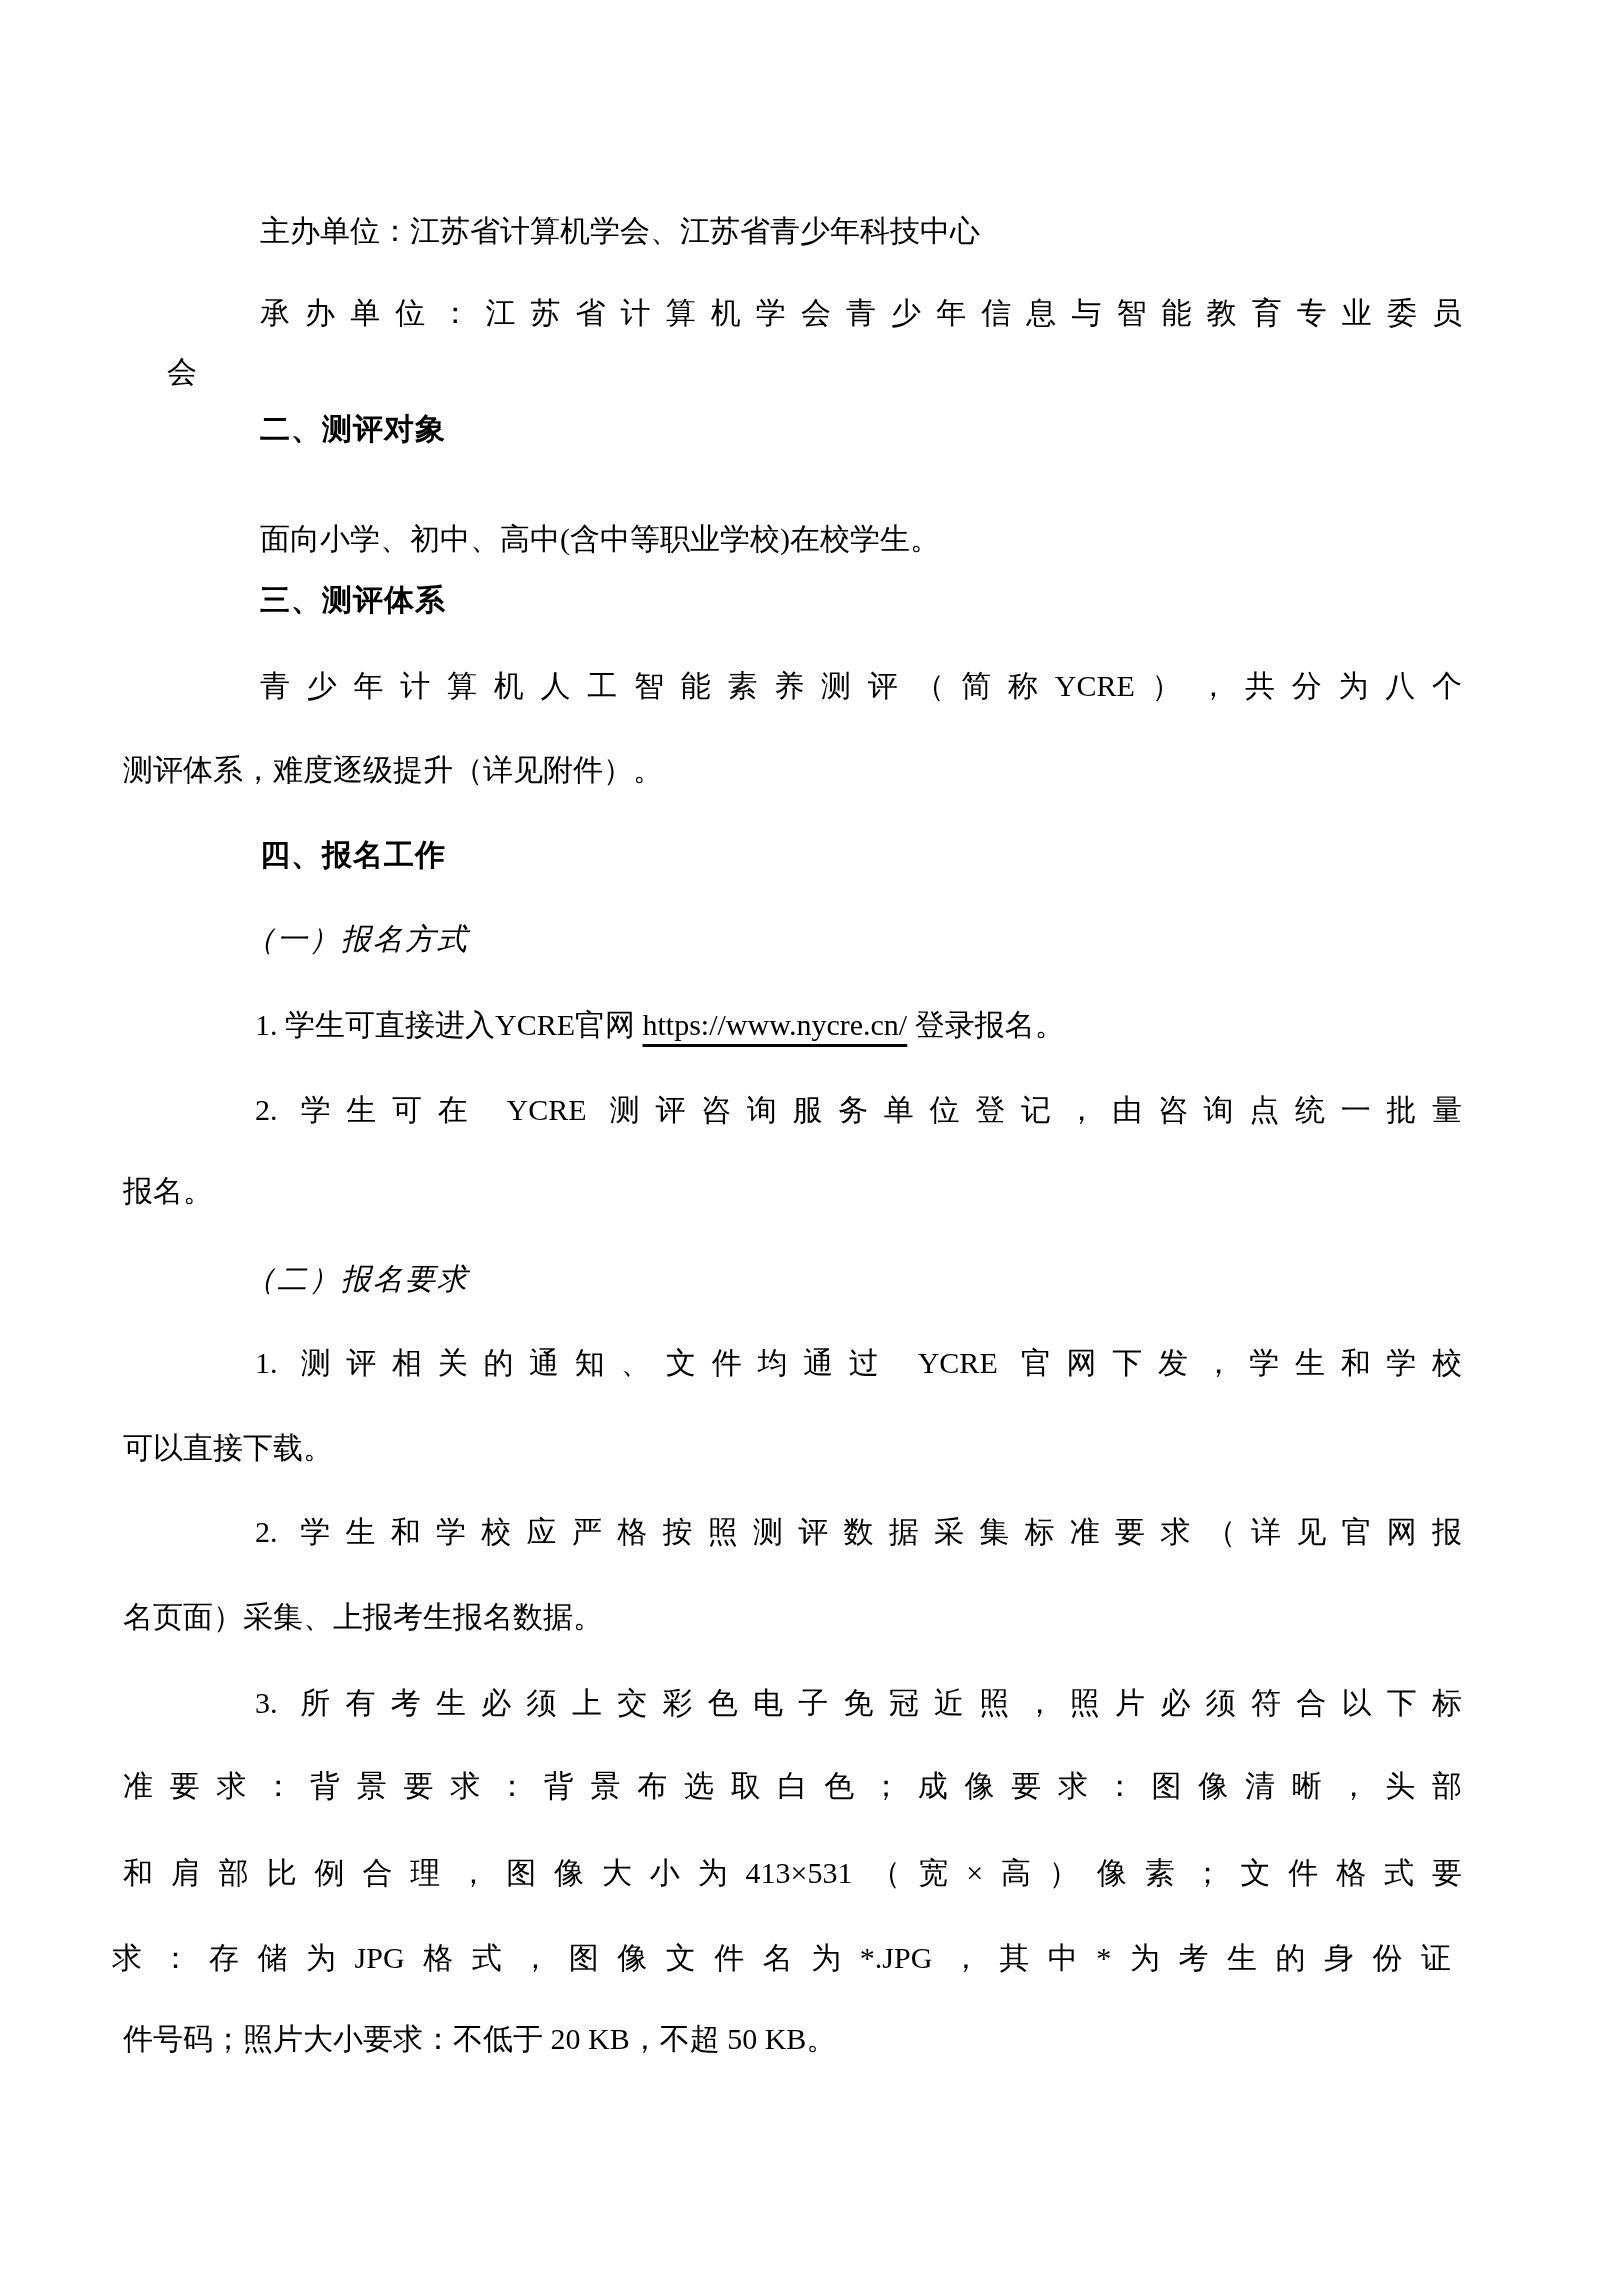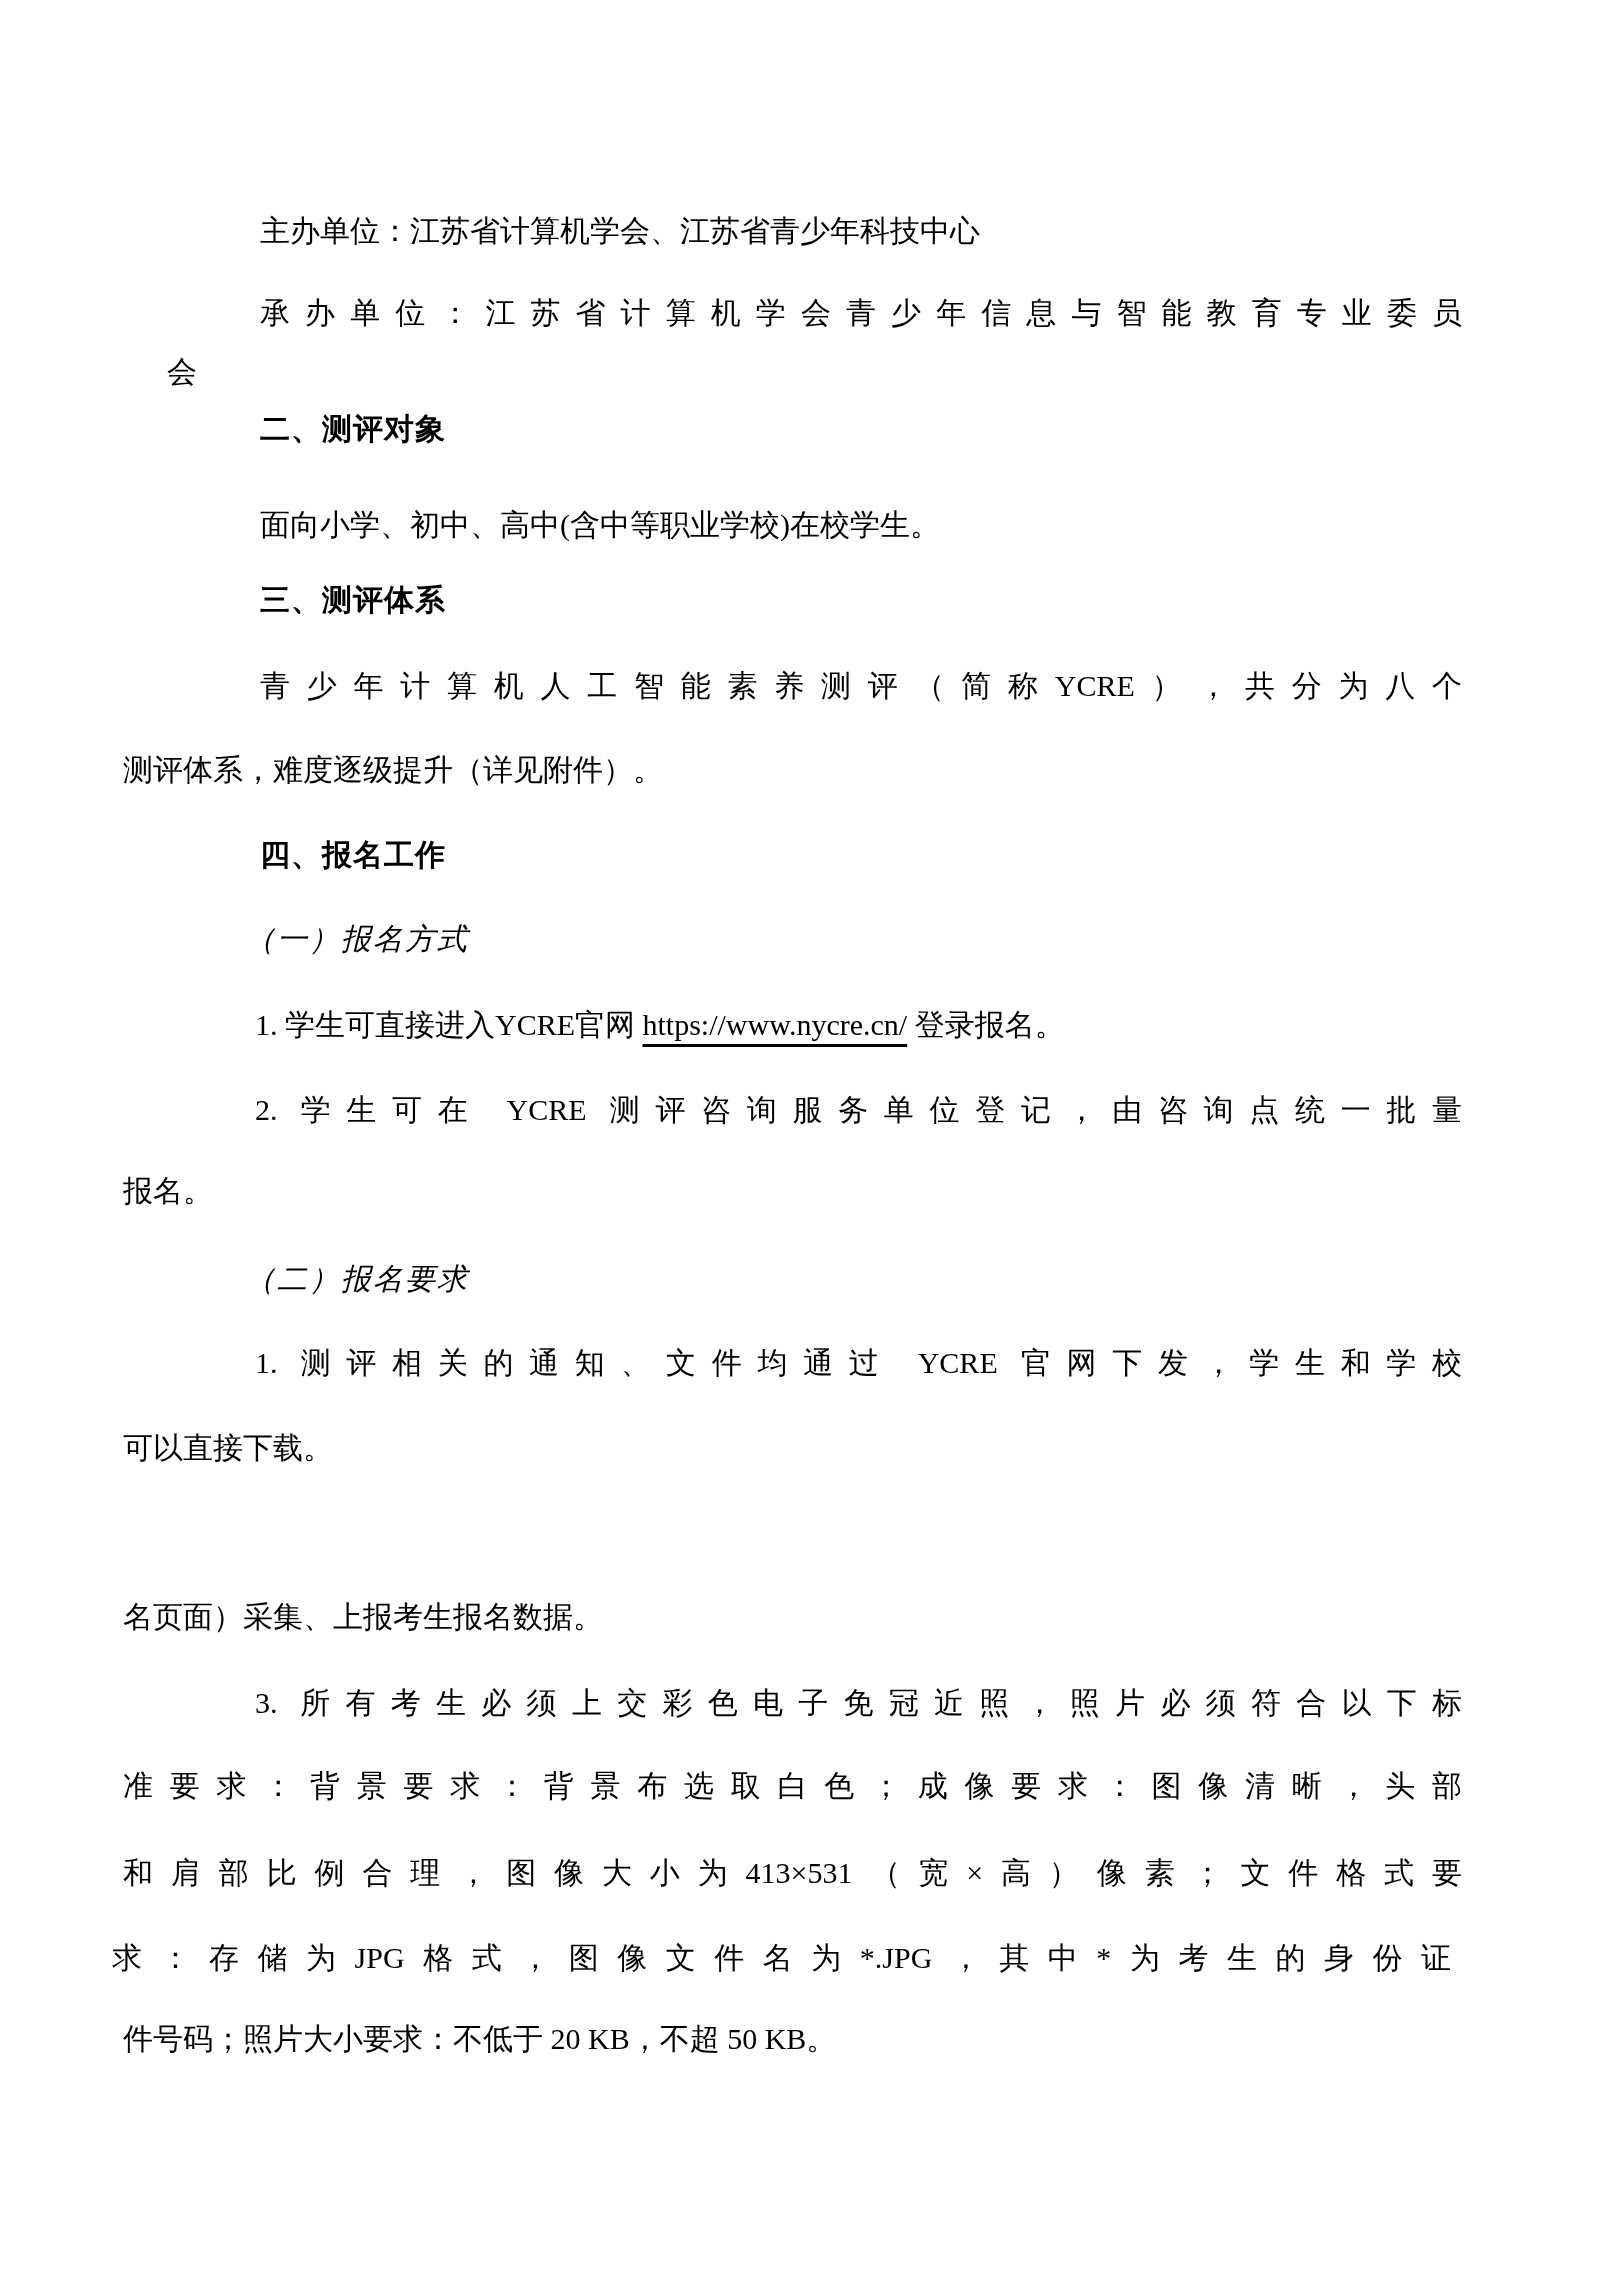--- a/index.html
+++ b/index.html
@@ -38,21 +38,21 @@
     text-decoration:underline;
     text-decoration-thickness:3.4px;
     text-underline-offset:8.8px;
     cursor:pointer;
   }
   
   .ln0 {top:205px;  left:260px;}
   .ln1 {top:287px;  left:260px; width:1202px;}
   .ln2 {top:346px;  left:167px;}
   .ln3 {top:403px;  left:260px;}
-  .ln4 {top:499px;  left:260px;}
+  .ln4 {top:513px;  left:260px;}
   .ln5 {top:574px;  left:260px;}
   .ln6 {top:660px;  left:260px; width:1202px;}
   .ln7 {top:744px;  left:123px;}
   .ln8 {top:829px;  left:260px;}
   .ln9 {top:913px;  left:245px;}
   .ln10{top:999px; left:255px;}
   .ln11{top:1084px; left:255px; width:1207px;}
   .ln12{top:1165px; left:123px;text-align:center;}
   .ln13{top:1253px; left:245px;}
   .ln14{top:1337px; left:255px; width:1207px;}
@@ -88,20 +88,21 @@
   <div class="line ln10"><span>1. 学生可直接进入YCRE官网 </span><a class="link">https://www.nycre.cn/</a><span> 登录报名。</span></div>
 
   <div class="line ln11 just">2. 学生可在 YCRE 测评咨询服务单位登记，由咨询点统一批量</div>
   <div class="line ln12">报名。</div>
 
   <div class="line ln13 kaiti">（二）报名要求</div>
 
   <div class="line ln14 just">1. 测评相关的通知、文件均通过 YCRE 官网下发，学生和学校</div>
   <div class="line ln15">可以直接下载。</div>
 
+  <div class="line ln16 just">2. 学生和学校应严格按照测评数据采集标准要求（详见官网报</div>
   <div class="line ln17">名页面）采集、上报考生报名数据。</div>
 
   <div class="line ln18 just">3. 所有考生必须上交彩色电子免冠近照，照片必须符合以下标</div>
   <div class="line ln19 just">准要求：背景要求：背景布选取白色；成像要求：图像清晰，头部</div>
   <div class="line ln20 just">和肩部比例合理，图像大小为413×531（宽×高）像素；文件格式要</div>
   <div class="line ln21 just">求：存储为JPG格式，图像文件名为*.JPG，其中*为考生的身份证</div>
   <div class="line ln22">件号码；照片大小要求：不低于 20 KB，不超 50 KB。</div>
 
 </div>
 

